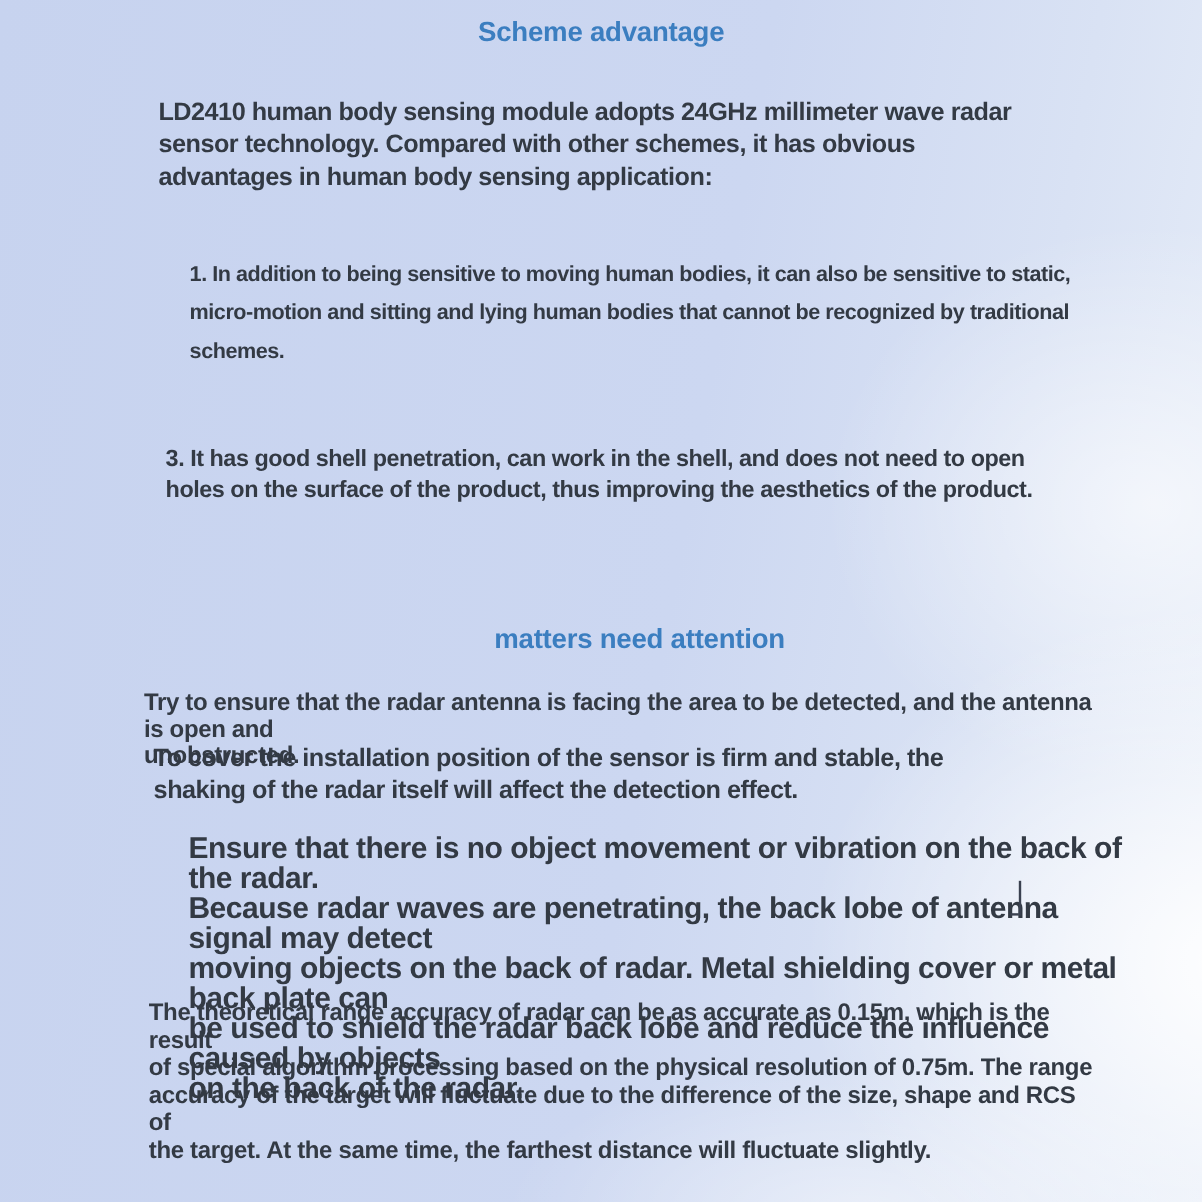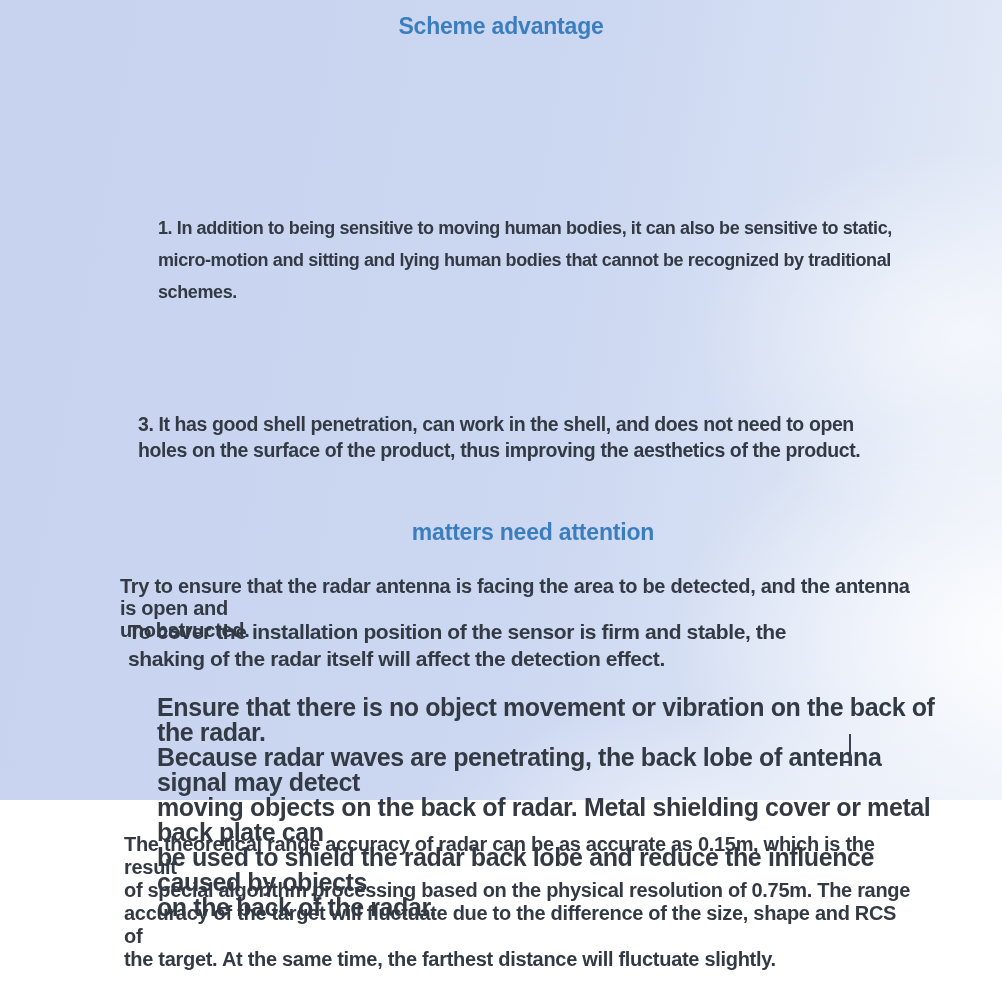--- a/index.html
+++ b/index.html
@@ -3,21 +3,21 @@
 <meta charset="utf-8">
 <style>
   html, body { margin: 0; padding: 0; }
   body {
     width: 1002px; height: 1002px;
     overflow: hidden;
     font-family: "Liberation Sans", "DejaVu Sans", sans-serif;
   }
   .page {
     position: relative;
-    width: 1002px; height: 800px;
+    width: 1002px; height: 1002px;
     background:
       radial-gradient(60% 50% at 103% 80%, rgba(255,255,255,0.95) 0%, rgba(255,255,255,0) 60%),
       radial-gradient(42% 36% at 96% 42%, rgba(255,255,255,0.62) 0%, rgba(255,255,255,0) 65%),
       radial-gradient(50% 22% at 72% 101%, rgba(255,255,255,0.45) 0%, rgba(255,255,255,0) 60%),
       linear-gradient(100deg, #c7d3ef 0%, #ccd7f1 55%, #d9e2f4 78%, #e9eff9 100%);
   }
   .blk {
     position: absolute;
     white-space: pre-line;
     color: #333a44;
@@ -30,21 +30,21 @@
     text-align: center;
     color: #3b7ec0;
     font-size: 23px;
     font-weight: 600;
     letter-spacing: -0.2px;
   }
   .t-title1 { top: 13px; }
   .t-intro  { top: 80px;  left: 132px; width: 780px; font-size: 21px;   line-height: 27px; }
   .t-p1     { top: 212px; left: 158px; width: 770px; font-size: 18px; line-height: 32px; }
   .t-p2     { top: 293px; left: 142px; width: 770px; font-size: 17.5px; line-height: 25px; }
-  .t-p3     { top: 370px; left: 138px; width: 770px; font-size: 19.5px; line-height: 25.5px; margin-top: 42px; }
+  .t-p3     { top: 370px; left: 138px; width: 770px; font-size: 19.5px; line-height: 25.5px; }
   .t-p4     { top: 447px; left: 130px; width: 780px; font-size: 19.5px; line-height: 26px; }
   .t-title2 { top: 519px; padding-left: 32px; }
   .t-n1     { top: 575px; left: 120px; width: 790px; font-size: 20px;   line-height: 22px; letter-spacing: -0.3px; }
   .t-n2     { top: 618px; left: 128px; width: 780px; font-size: 21px;   line-height: 27px; }
   .t-n3     { top: 695px; left: 128px; width: 780px; font-size: 25px;   line-height: 25px; margin-left: 29px; }
   .t-n4     { top: 833px; left: 124px; width: 790px; font-size: 20px; line-height: 23px; letter-spacing: -0.3px; }
   .cursor-artifact {
     position: absolute;
     left: 849px; top: 734px;
     width: 2px; height: 29px;
@@ -58,20 +58,23 @@
     background: #3a4150;
   }
 </style>
 </head>
 <body>
 
 <div class="page">
 
   <div class="heading t-title1">Scheme advantage</div>
 
+  <div class="blk t-intro">LD2410 human body sensing module adopts 24GHz millimeter wave radar
+sensor technology. Compared with other schemes, it has obvious
+advantages in human body sensing application:</div>
 
   <div class="blk t-p1">1. In addition to being sensitive to moving human bodies, it can also be sensitive to static,
 micro-motion and sitting and lying human bodies that cannot be recognized by traditional
 schemes.</div>
 
 
   <div class="blk t-p3">3. It has good shell penetration, can work in the shell, and does not need to open
 holes on the surface of the product, thus improving the aesthetics of the product.</div>
 
 

